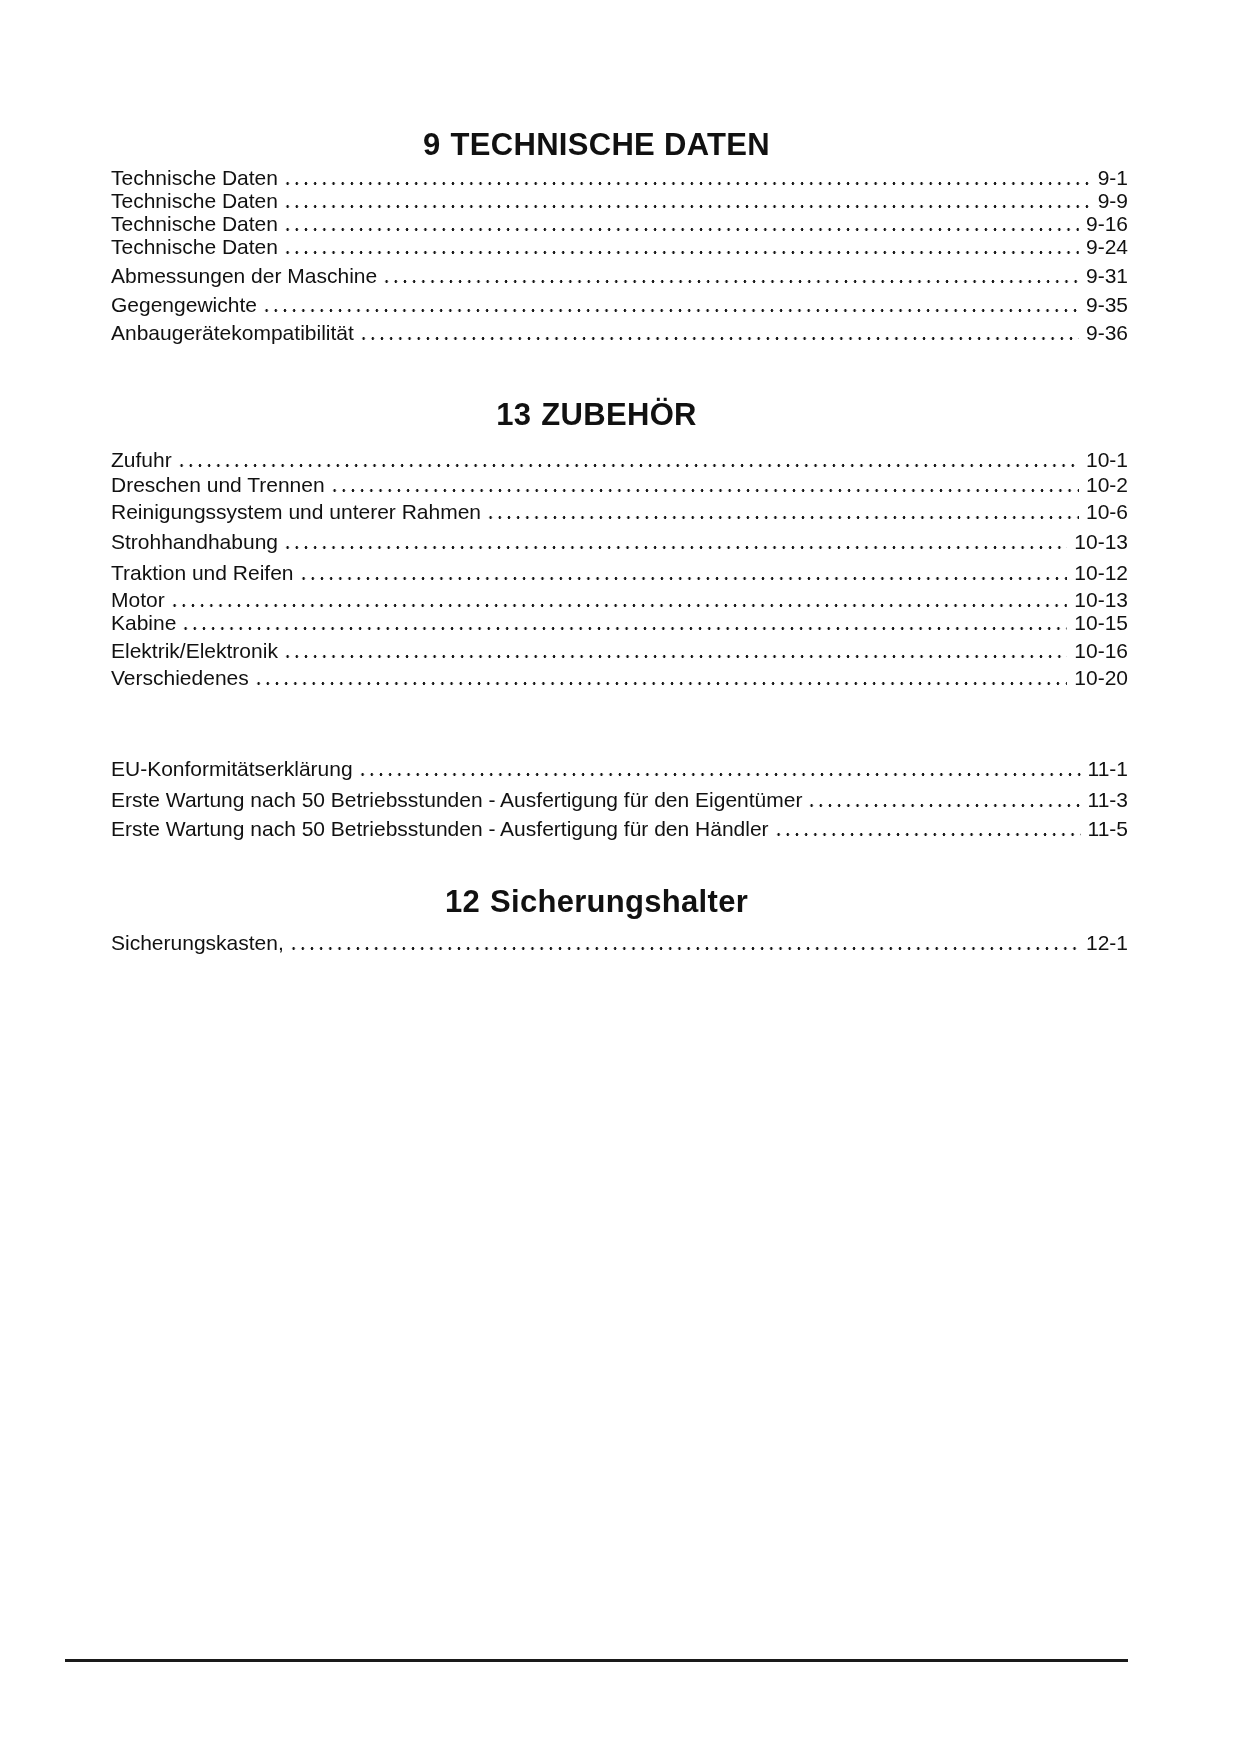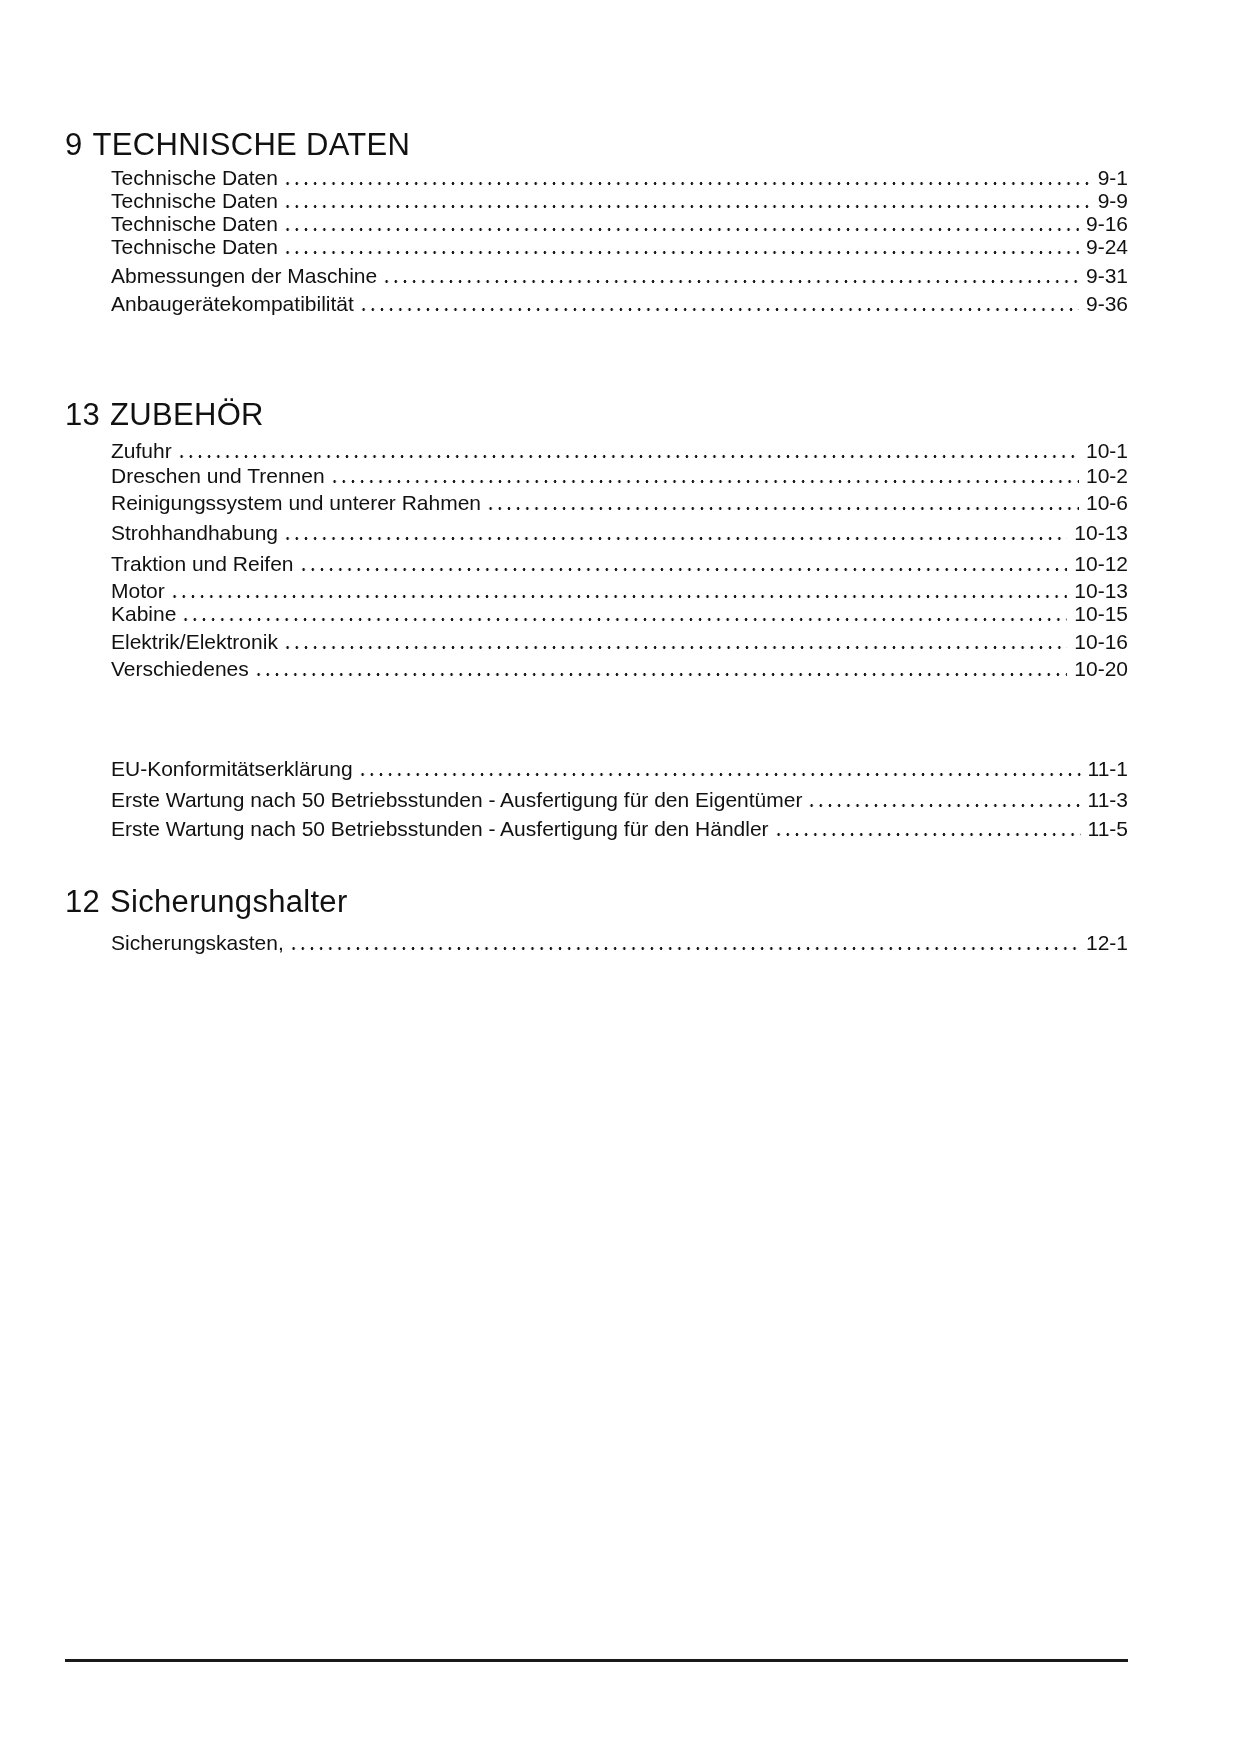--- a/index.html
+++ b/index.html
@@ -18,23 +18,24 @@
     background: #ffffff;
   }
   .toc-section {
     position: absolute;
     left: 65px;
     width: 1063px; 
   }
   .sec-heading {
     font-size: 31px;
     line-height: 32px;
-    font-weight: 400;
+    font-weight: 700;
     letter-spacing: 0.3px;
     white-space: nowrap;
+    text-align: center;
   }
   .sec-num { margin-right: 10px; }
   .entries { margin-left: 46px; } 
   .toc-row {
     display: flex;
     align-items: baseline;
     font-size: 21px;
     line-height: 23px;
     white-space: nowrap;
   }
@@ -85,32 +86,37 @@
       <div class="toc-row">
           <span class="lbl">Technische Daten</span>
           <span class="leader"></span>
           <span class="pg">9-24</span>
         </div>
       <div class="toc-row" style="margin-top:6px">
           <span class="lbl">Abmessungen der Maschine</span>
           <span class="leader"></span>
           <span class="pg">9-31</span>
         </div>
+      <div class="toc-row" style="margin-top:6px">
+          <span class="lbl">Gegengewichte</span>
+          <span class="leader"></span>
+          <span class="pg">9-35</span>
+        </div>
       <div class="toc-row" style="margin-top:5px">
           <span class="lbl">Anbaugerätekompatibilität</span>
           <span class="leader"></span>
           <span class="pg">9-36</span>
         </div>
     </div>
   </section>
 
   <section class="toc-section" style="top:399px">
     <h2 class="sec-heading"><span class="sec-num">13</span><span class="sec-title">ZUBEHÖR</span></h2>
     <div class="entries">
-      <div class="toc-row" style="margin-top:8px">
+      <div class="toc-row" style="margin-top:17px">
           <span class="lbl">Zufuhr</span>
           <span class="leader"></span>
           <span class="pg">10-1</span>
         </div>
       <div class="toc-row" style="margin-top:2px">
           <span class="lbl">Dreschen und Trennen</span>
           <span class="leader"></span>
           <span class="pg">10-2</span>
         </div>
       <div class="toc-row" style="margin-top:4px">

